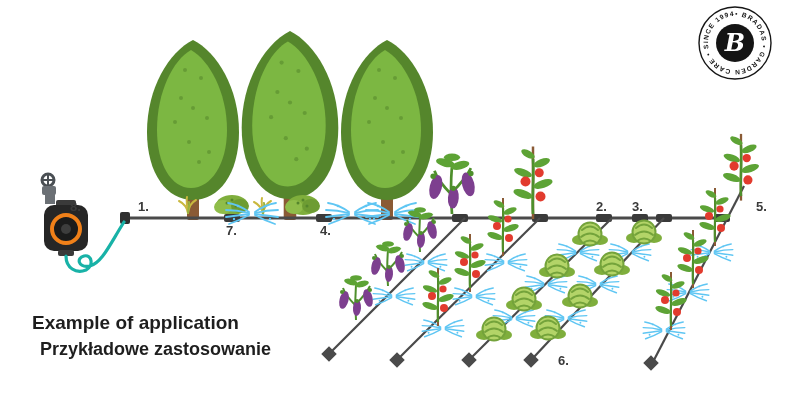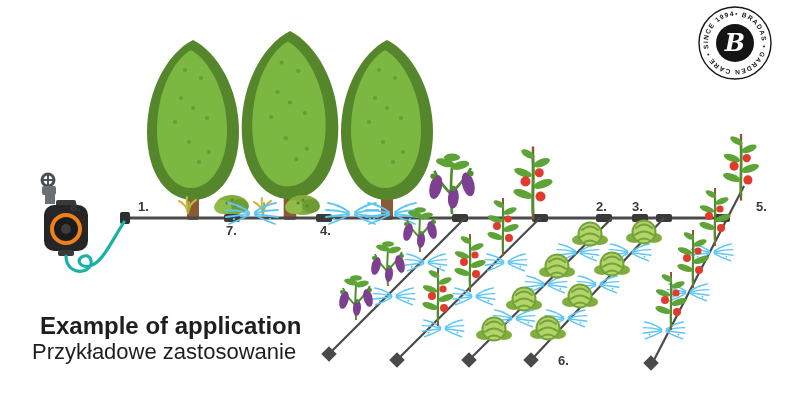--- a/index.html
+++ b/index.html
@@ -8,22 +8,22 @@
   .scene{position:absolute;left:0;top:0;width:800px;height:418px;}
   .callout{position:absolute;font-size:13px;font-weight:700;color:#3a3a3a;line-height:1;}
   .c8{left:70px;top:200px}
   .c1{left:138px;top:200px}
   .c7{left:226px;top:224px}
   .c4{left:320px;top:224px}
   .c2{left:596px;top:200px}
   .c3{left:632px;top:200px}
   .c5{left:756px;top:200px}
   .c6{left:558px;top:354px}
-  .title-en{position:absolute;left:40px;top:312px;font-size:24px;font-weight:700;color:#1e1e1e;}
-  .title-pl{position:absolute;left:32px;top:339px;font-size:22px;font-weight:400;color:#1e1e1e;}
+  .title-en{position:absolute;left:32px;top:312px;font-size:19px;font-weight:700;color:#1e1e1e;}
+  .title-pl{position:absolute;left:40px;top:339px;font-size:18px;font-weight:700;color:#1e1e1e;}
 </style>
 </head>
 <body>
 
 <div class="canvas">
 
   <svg class="scene" viewBox="0 0 800 418" aria-hidden="true">
     <defs>
       <g id="tree">
         <rect x="-6" y="-30" width="12" height="32" rx="2" fill="#8a5a35"></rect>

